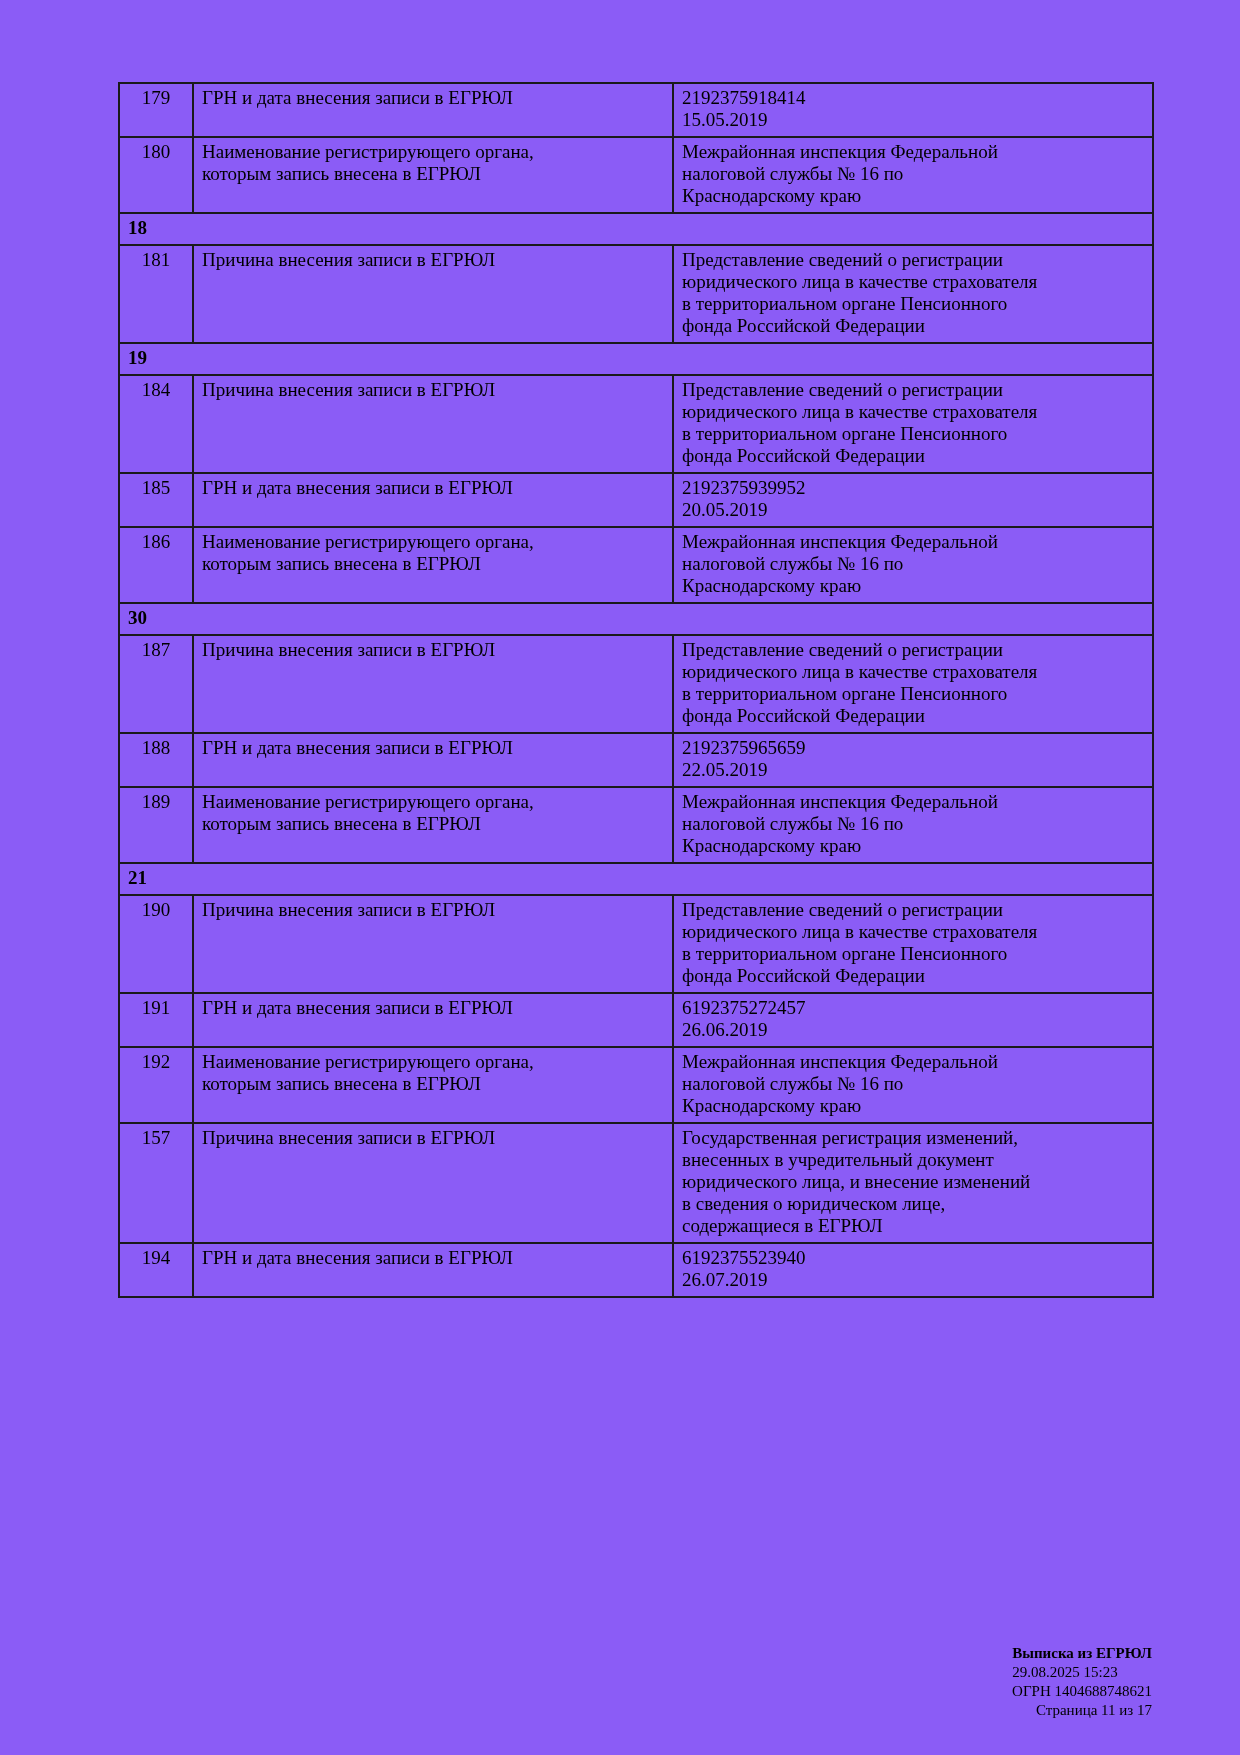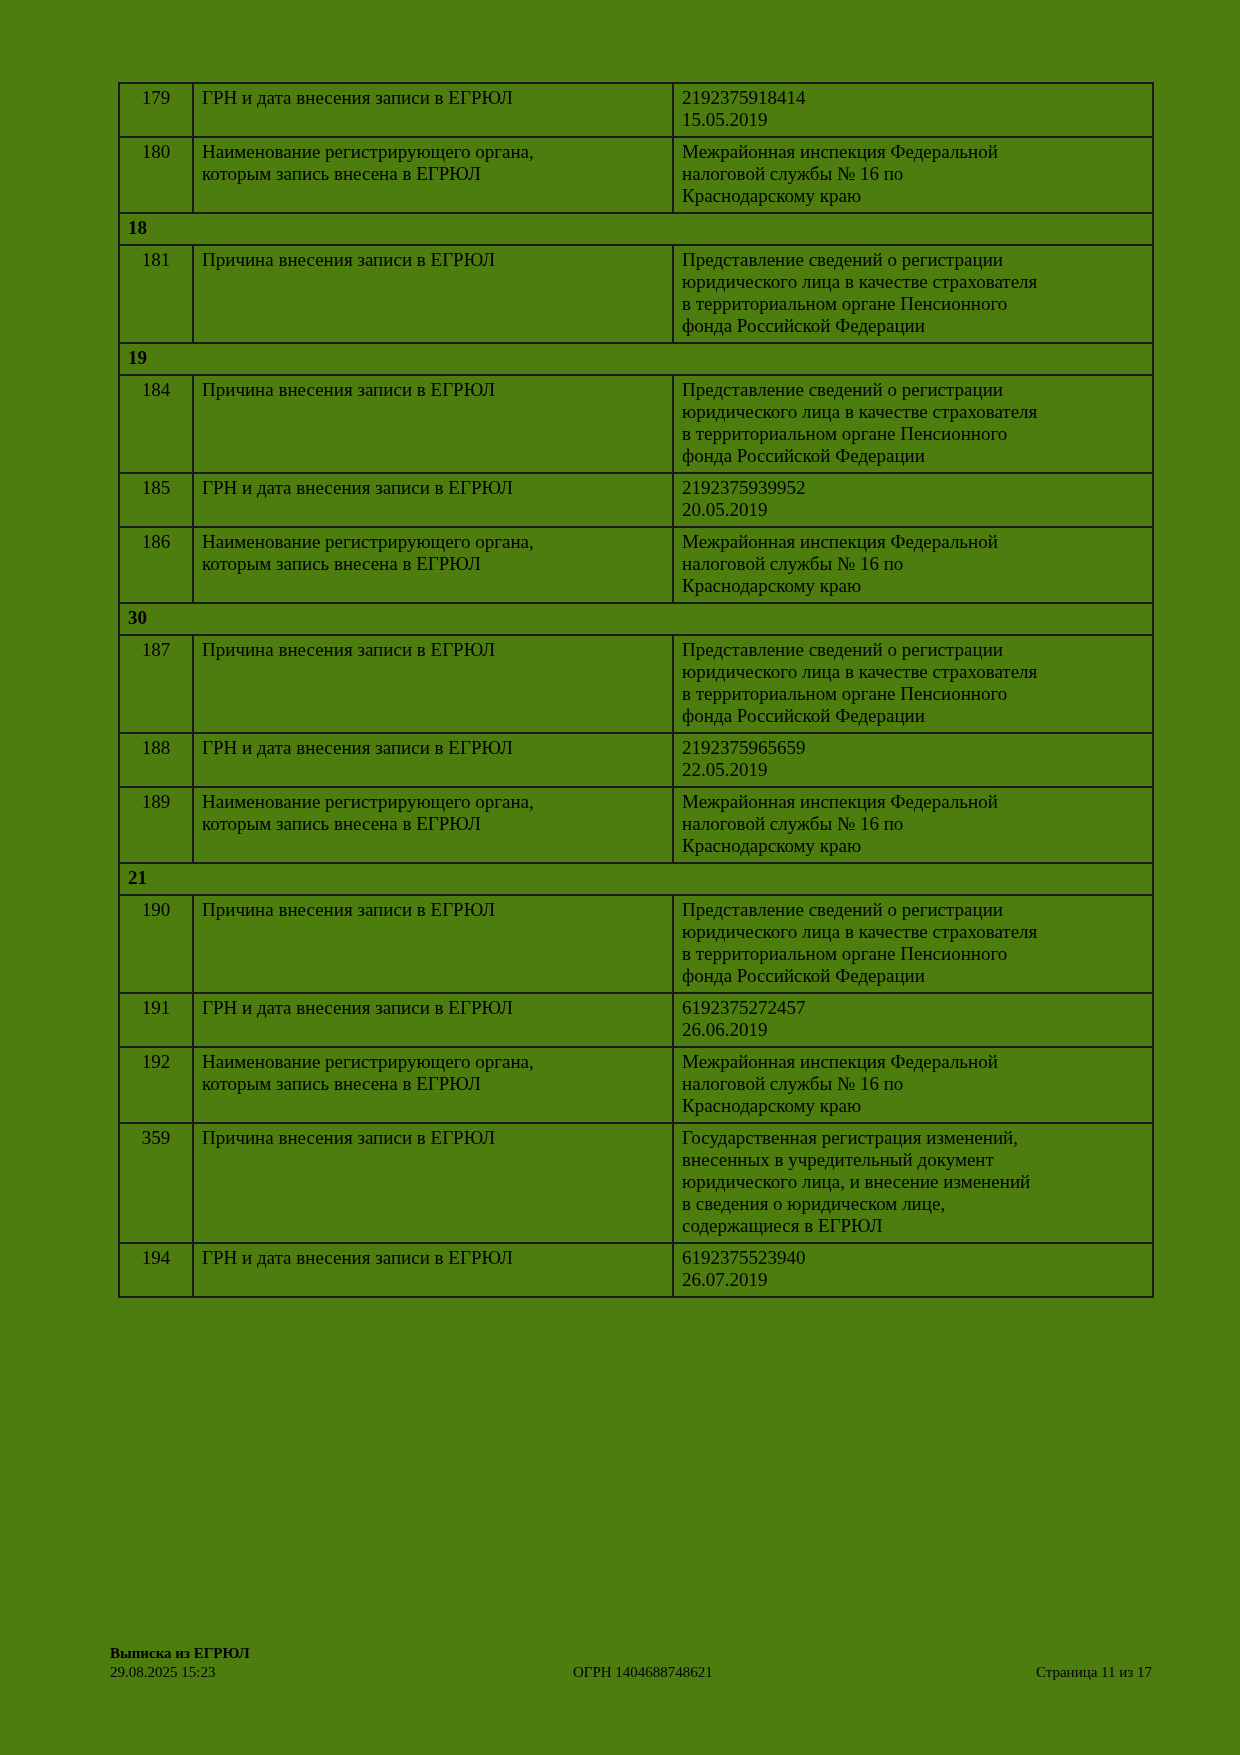--- a/index.html
+++ b/index.html
@@ -6,21 +6,21 @@
     margin: 0;
     padding: 0;
     background: #ffffff;
     font-family: "Liberation Serif", "DejaVu Serif", serif;
     color: #000000;
   }
   .page {
     position: relative;
     width: 1240px;
     height: 1755px;
-    background: #4d7c0f;
+    background: #8b5cf6;
     overflow: hidden;
   }
   table.egrul {
     position: absolute;
     left: 118px;
     top: 82px;
     width: 1034px;
     border-collapse: collapse;
     table-layout: fixed;
   }
@@ -49,20 +49,21 @@
   .footer {
     position: absolute;
     left: 110px;
     top: 1644px;
     width: 1042px;
     display: flex;
     justify-content: space-between;
     align-items: flex-end;
     font-size: 15px;
     line-height: 19px;
+    flex-direction: column;
   }
   .footer .doc-name { font-weight: 700; }
   .footer .f-center, .footer .f-right { padding-bottom: 0px; }
 </style>
 </head>
 <body>
 
 <div class="page">
 
   <table class="egrul">
@@ -214,21 +215,21 @@
             <div class="line">Наименование регистрирующего органа,</div>
             <div class="line">которым запись внесена в ЕГРЮЛ</div>
           </td>
           <td class="value-cell">
             <div class="line">Межрайонная инспекция Федеральной</div>
             <div class="line">налоговой службы № 16 по</div>
             <div class="line">Краснодарскому краю</div>
           </td>
         </tr>
         <tr>
-          <td class="num-cell">359</td>
+          <td class="num-cell">157</td>
           <td class="label-cell">
             <div class="line">Причина внесения записи в ЕГРЮЛ</div>
           </td>
           <td class="value-cell">
             <div class="line">Государственная регистрация изменений,</div>
             <div class="line">внесенных в учредительный документ</div>
             <div class="line">юридического лица, и внесение изменений</div>
             <div class="line">в сведения о юридическом лице,</div>
             <div class="line">содержащиеся в ЕГРЮЛ</div>
           </td>

